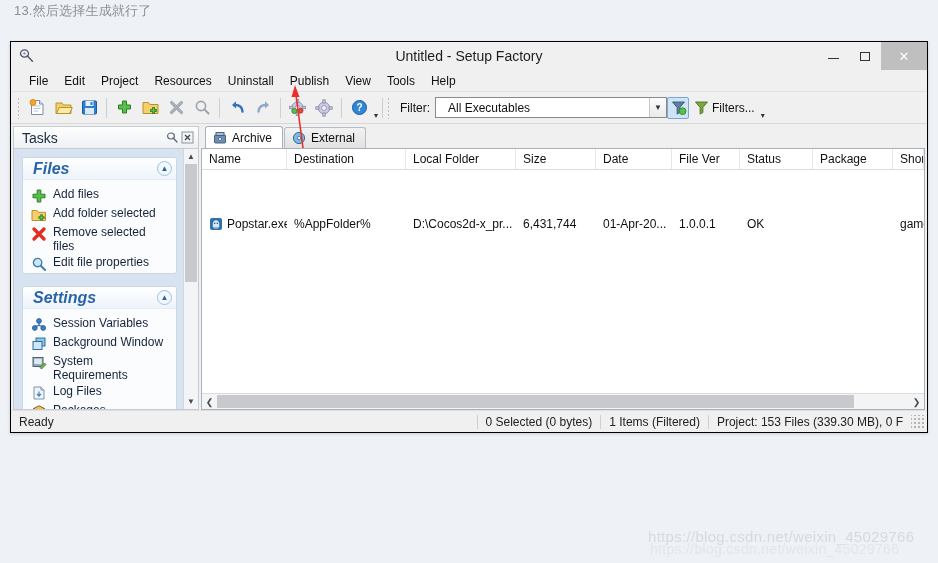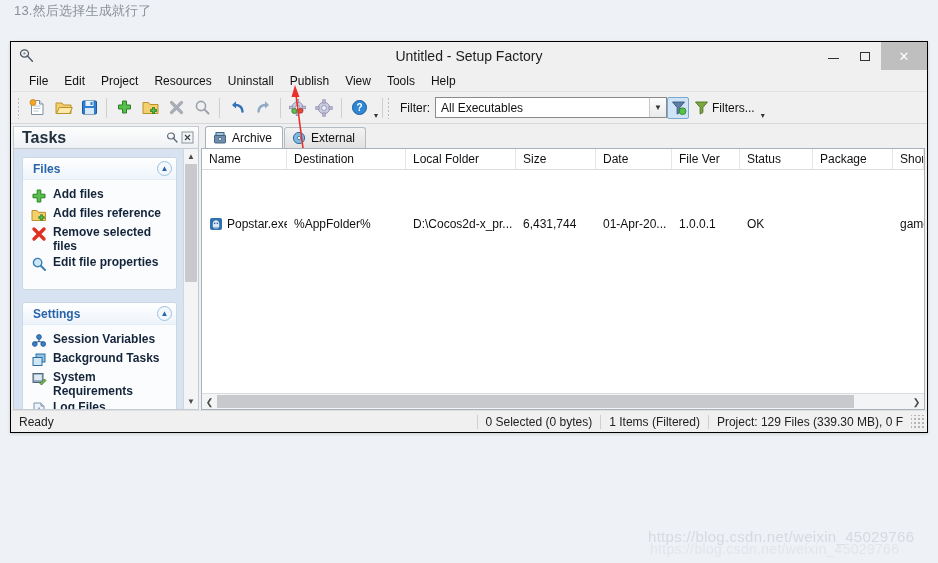--- a/index.html
+++ b/index.html
@@ -96,21 +96,21 @@
     background-image: radial-gradient(circle, #bbb 1px, transparent 1px);
     background-size: 3px 4px;
   }
   #filter-label { font-size: 12px; margin: 0 5px 0 6px; color:#111; }
   #filter-combo {
     height: 21px; width: 232px; background:#fff;
     border: 1px solid #8a8a8a;
     display:flex; align-items:center; position:relative;
     font-size: 12px;
   }
-  #filter-value { padding-left:5px; flex:1; white-space:nowrap; overflow:hidden; }
+  #filter-value { padding-left:12px; flex:1; white-space:nowrap; overflow:hidden; }
   #filter-arrow {
     width: 17px; height: 19px; border-left:1px solid #c8c8c8;
     background: linear-gradient(#fcfcfc,#eaeaea);
     display:flex; align-items:center; justify-content:center;
     font-size:8px; color:#333;
   }
   .tb-filters {
     display:flex; align-items:center; gap:2px; padding:2px 4px;
     font-size:12px; cursor:default;
   }
@@ -130,21 +130,21 @@
     width: 186px; flex: 0 0 186px;
     display:flex; flex-direction:column;
     margin-right: 2px;
   }
   #tasks-header {
     height: 22px; flex:0 0 22px;
     background: linear-gradient(#fdfdfd,#eef1f4);
     border: 1px solid #c5cbd2; border-bottom:none;
     display:flex; align-items:center; padding: 0 3px 0 8px;
   }
-  #tasks-title { flex:1; font-size:16px; color:#22313f;font-weight:bold; }
+  #tasks-title { flex:1; font-size:14px; color:#22313f; }
   .hdr-icon { width:15px;height:15px;display:flex;align-items:center;justify-content:center;cursor:default;}
   #tasks-body {
     flex:1 1 auto; min-height:0;
     background: #d7e3f0;
     border: 1px solid #c5cbd2;
     display:flex; overflow:hidden;
   }
   #tasks-scrollarea {
     flex:1 1 auto; min-width:0; overflow:hidden;
     padding: 8px 6px 0 8px;
@@ -155,28 +155,28 @@
     border-radius: 3px;
     margin-bottom: 12px;
     overflow: hidden;
   }
   .group-head {
     height: 22px; display:flex; align-items:center;
     padding: 0 4px 0 10px;
     background: linear-gradient(#ffffff,#eef4fb);
     border-bottom:1px solid #e3ebf4;
   }
-  .group-title { flex:1; font-size:12px; font-weight:bold; color:#2a64a8; }
+  .group-title { flex:1; font-size:16px; font-weight:bold; color:#2a64a8;font-style:italic; }
   .collapse-btn {
     width:15px;height:15px;border-radius:50%;
     border:1px solid #9fc0dd; background:#f3f8fd;
     display:flex;align-items:center;justify-content:center;
     font-size:8px;color:#2a64a8;cursor:default;
   }
-  .group-items { padding: 6px 4px 16px 6px; font-weight: bold; }
+  .group-items { padding: 6px 4px 0 6px; }
   .task-item {
     display:flex; align-items:flex-start; gap:6px;
     padding: 1px 2px; cursor:default; line-height:14px;
   }
   .task-ico { width:16px; height:16px; flex:0 0 16px; margin-top:1px; }
   .task-label { font-size:12px; color:#14243a; }
 
   
   #sb-scroll {
     width: 15px; flex:0 0 15px;
@@ -480,21 +480,21 @@
                 <span class="task-label">Add files</span>
               </div>
 
               <div class="task-item">
                 <span class="task-ico">
                   <svg width="16" height="16" viewBox="0 0 16 16">
                     <path d="M1 3.5h5l1.2 1.8h7.3v8.2h-13.5z" fill="#f5cf6b" stroke="#b8922d" stroke-width="1"></path>
                     <path d="M9.6 7.8h1.8v1.8h1.8v1.8h-1.8v1.8h-1.8v-1.8h-1.8v-1.8h1.8z" fill="#56c14a" stroke="#2e7d28" stroke-width=".8"></path>
                   </svg>
                 </span>
-                <span class="task-label">Add files reference</span>
+                <span class="task-label">Add folder selected</span>
               </div>
 
               <div class="task-item">
                 <span class="task-ico">
                   <svg width="16" height="16" viewBox="0 0 16 16">
                     <path d="M3 3 L13 13 M13 3 L3 13" stroke="#e02f20" stroke-width="3.4" stroke-linecap="round"></path>
                   </svg>
                 </span>
                 <span class="task-label">Remove selected files</span>
               </div>
@@ -531,21 +531,21 @@
                 <span class="task-label">Session Variables</span>
               </div>
 
               <div class="task-item">
                 <span class="task-ico">
                   <svg width="16" height="16" viewBox="0 0 16 16">
                     <rect x="5" y="2" width="9" height="8" fill="#8fc4e8" stroke="#2f6e9e" stroke-width="1"></rect>
                     <rect x="2" y="5.5" width="9" height="8" fill="#cfe6f7" stroke="#2f6e9e" stroke-width="1"></rect>
                   </svg>
                 </span>
-                <span class="task-label">Background Tasks</span>
+                <span class="task-label">Background Window</span>
               </div>
 
               <div class="task-item">
                 <span class="task-ico">
                   <svg width="16" height="16" viewBox="0 0 16 16">
                     <rect x="2" y="2.5" width="10" height="9" fill="#8fa3b8" stroke="#4f6377" stroke-width="1"></rect>
                     <rect x="3.2" y="3.7" width="7.6" height="5.4" fill="#dfe9f2"></rect>
                     <path d="M9 12.5 L13.5 8 L15 9.5 L10.5 14z" fill="#78c04f" stroke="#3f6b26" stroke-width=".8"></path>
                   </svg>
                 </span>
@@ -665,21 +665,21 @@
     </div>
   </div>
 
   <div id="statusbar">
     <div class="st-cell" id="st-ready">Ready</div>
     <div class="st-sep"></div>
     <div class="st-cell">0 Selected (0 bytes)</div>
     <div class="st-sep"></div>
     <div class="st-cell">1 Items (Filtered)</div>
     <div class="st-sep"></div>
-    <div class="st-cell">Project: 129 Files (339.30 MB), 0 F</div>
+    <div class="st-cell">Project: 153 Files (339.30 MB), 0 F</div>
     <div id="st-grip"></div>
   </div>
 </div>
 
 <svg id="arrow-overlay">
   <path d="M303 148 L296 95" stroke="#e8312a" stroke-width="1.6" fill="none"></path>
   <path d="M295 85 L291.5 97 L299.5 97 Z" fill="#e8312a"></path>
 </svg>
 
 <div id="watermark">https://blog.csdn.net/weixin_45029766</div>

